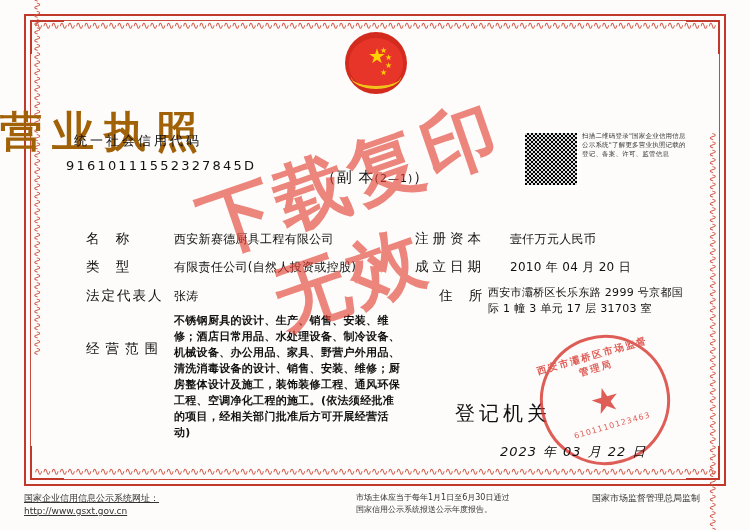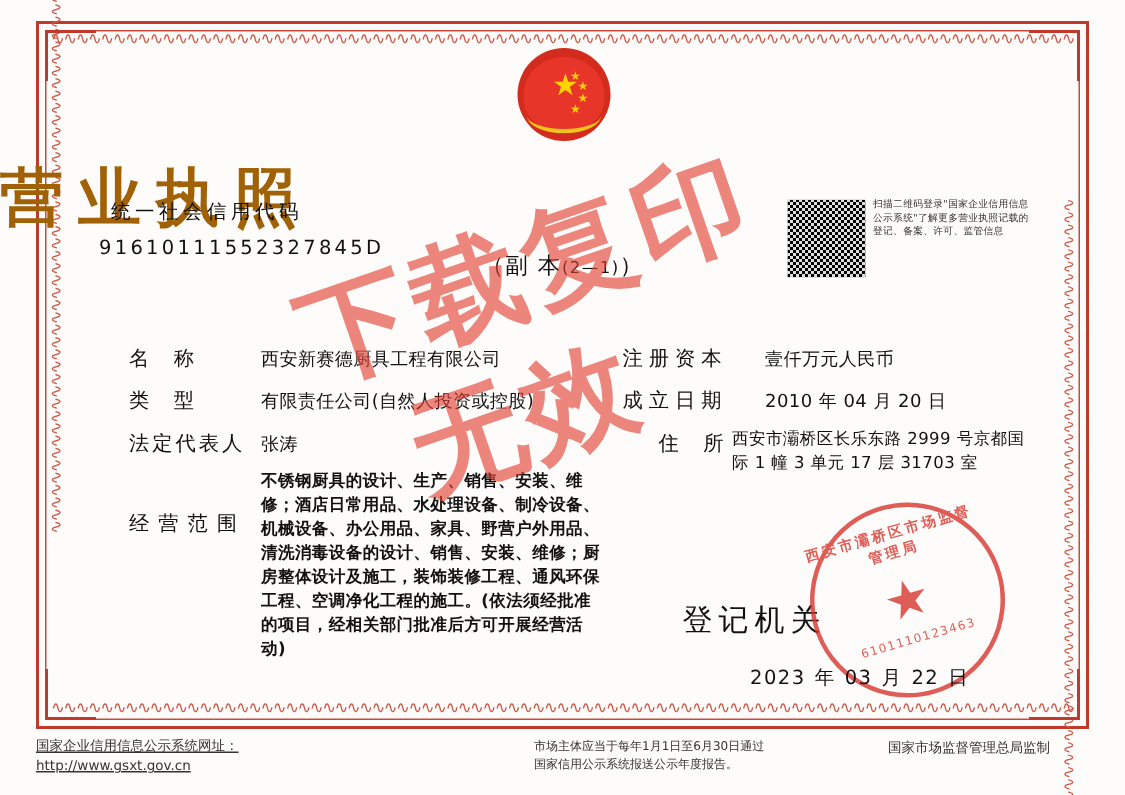--- a/index.html
+++ b/index.html
@@ -132,21 +132,21 @@
   .v-cap{left:510px;top:231px;}
   .l-est{left:415px;top:258px;letter-spacing:4px;}
   .v-est{left:510px;top:259px;}
   .l-addr{left:415px;top:287px;margin-left:24px;}
   .v-addr{left:488px;top:285px;width:200px;font-size:11px;line-height:16px;}
 
   .l-reg{
     position:absolute;left:455px;top:400px;font-size:20px;letter-spacing:4px;color:#111;text-align:right;
   }
   .date-line{
-    position:absolute;left:500px;top:443px;font-size:13px;color:#111;letter-spacing:1px;
+    position:absolute;left:500px;top:443px;font-size:13px;color:#111;letter-spacing:1px;font-style:italic;
   }
   .date-line span.d{padding:0 6px;}
 
   
   .seal{
     position:absolute;left:540px;top:335px;width:124px;height:124px;
     border:3px solid #d7312a;border-radius:50%;
     transform:rotate(-16deg);
     opacity:.78;
   }

